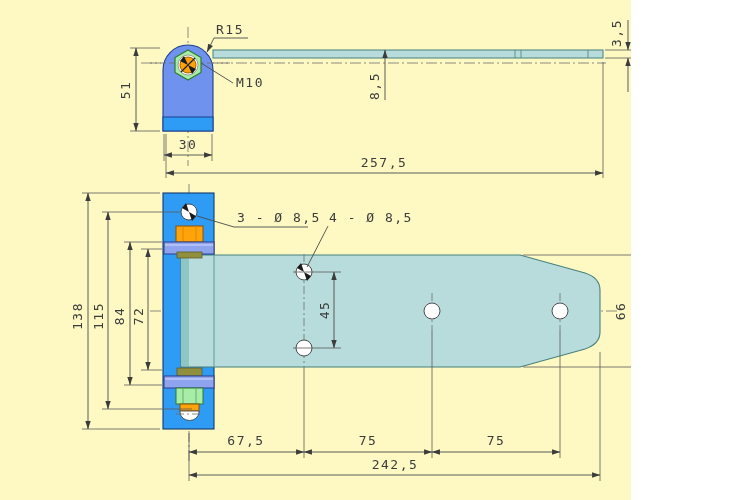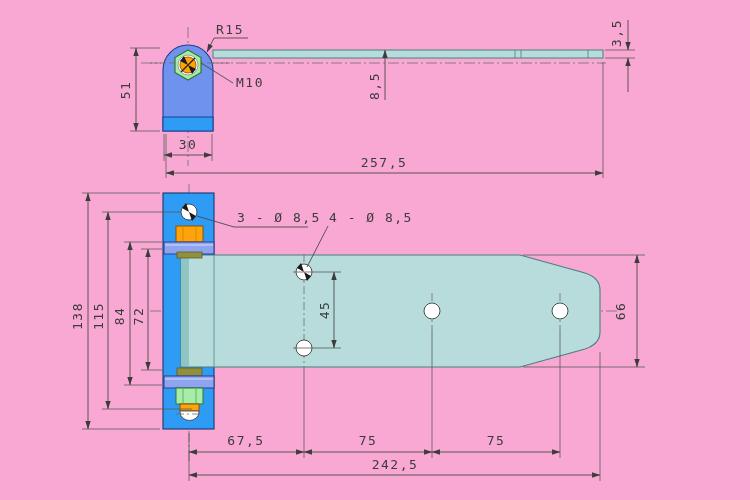--- a/index.html
+++ b/index.html
@@ -1,16 +1,16 @@
 <!DOCTYPE html>
 <html><head>
 <meta charset="utf-8">
 <style>
   html,body{margin:0;padding:0;background:#ffffff;}
-  .canvas{position:relative;width:750px;height:500px;background:#f9a8d4;overflow:hidden;
+  .canvas{position:relative;width:631px;height:500px;background:#fef9c3;overflow:hidden;
           font-family:"DejaVu Sans Mono", "Liberation Mono", monospace;}
   svg text{font-family:"DejaVu Sans Mono", "Liberation Mono", monospace;
            font-size:13px;fill:#3c3c3c;letter-spacing:1.5px;}
   svg .dimline{stroke:#4a4a4a;stroke-width:0.9;fill:none;}
   svg .extline{stroke:#5a5a5a;stroke-width:0.8;fill:none;}
   svg .center{stroke:#707070;stroke-width:0.8;fill:none;stroke-dasharray:11 3 2 3;}
   svg .holedash{stroke:#707070;stroke-width:0.8;fill:none;stroke-dasharray:8 3 2 3;}
 </style>
 </head>
 <body>

